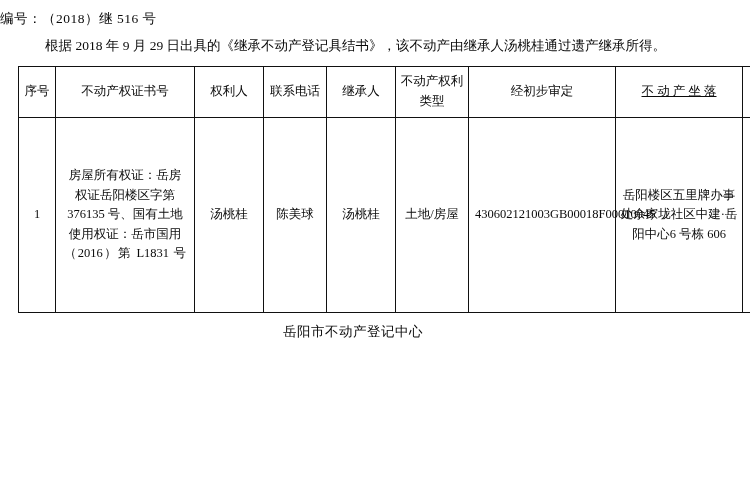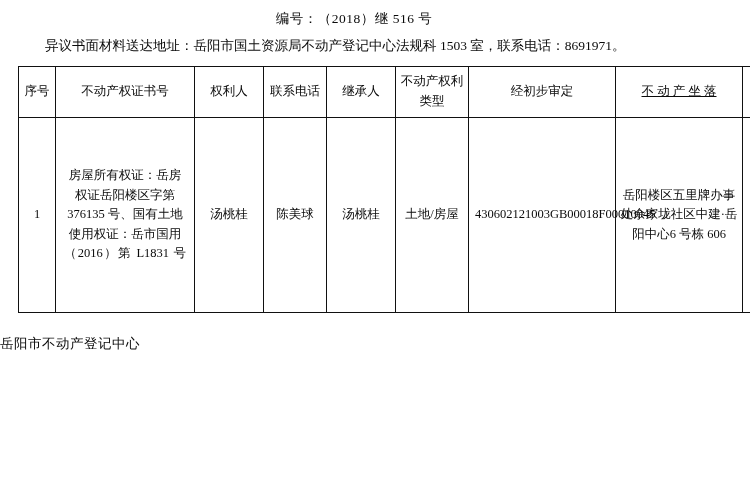--- a/index.html
+++ b/index.html
@@ -24,21 +24,21 @@
   }
   .doc-title {
     text-align: center;
     font-size: 17px;
     font-weight: bold;
     letter-spacing: 6px;
     margin: 22px 0 0 0;
     padding-left: 6px;
   }
   .doc-number {
-    text-align: center;
+    text-align: left;
     font-size: 13.5px;
     margin: 10px 42px 0 0;
     letter-spacing: 0.5px;
   }
   .para-block {
     margin: 7px 18px 0 18px;
     font-size: 13.5px;
     line-height: 1.62;
     text-align: justify;
   }
@@ -90,36 +90,36 @@
   .cell-wrap {
     line-height: 1.85;
     text-align: left;
     padding-left: 6px !important;
     padding-right: 4px !important;
   }
   .cell-center-wrap {
     line-height: 1.85;
   }
   .sign-line {
-    text-align: left;
+    text-align: center;
     font-size: 13.5px;
-    margin: 22px 44px 0 0;
+    margin: 10px 44px 0 0;
     letter-spacing: 0.5px;
   }
 </style>
 </head>
 <body>
 
 <div class="page">
 
 
   <div class="doc-number">编号：（2018）继 516 号</div>
 
   <div class="para-block">
-    <p class="para">异议书面材料送达地址：岳阳市国土资源局不动产登记中心法规科 1503 室，联系电话：8691971。</p>
+    <p class="para">根据 2018 年 9 月 29 日出具的《继承不动产登记具结书》，该不动产由继承人汤桃桂通过遗产继承所得。</p>
   </div>
 
   <table class="reg-table">
     <thead>
       <tr>
         <td class="col-seq">序号</td>
         <td class="col-cert">不动产权证书号</td>
         <td class="col-owner">权利人</td>
         <td class="col-decedent">联系电话</td>
         <td class="col-heir">继承人</td>

